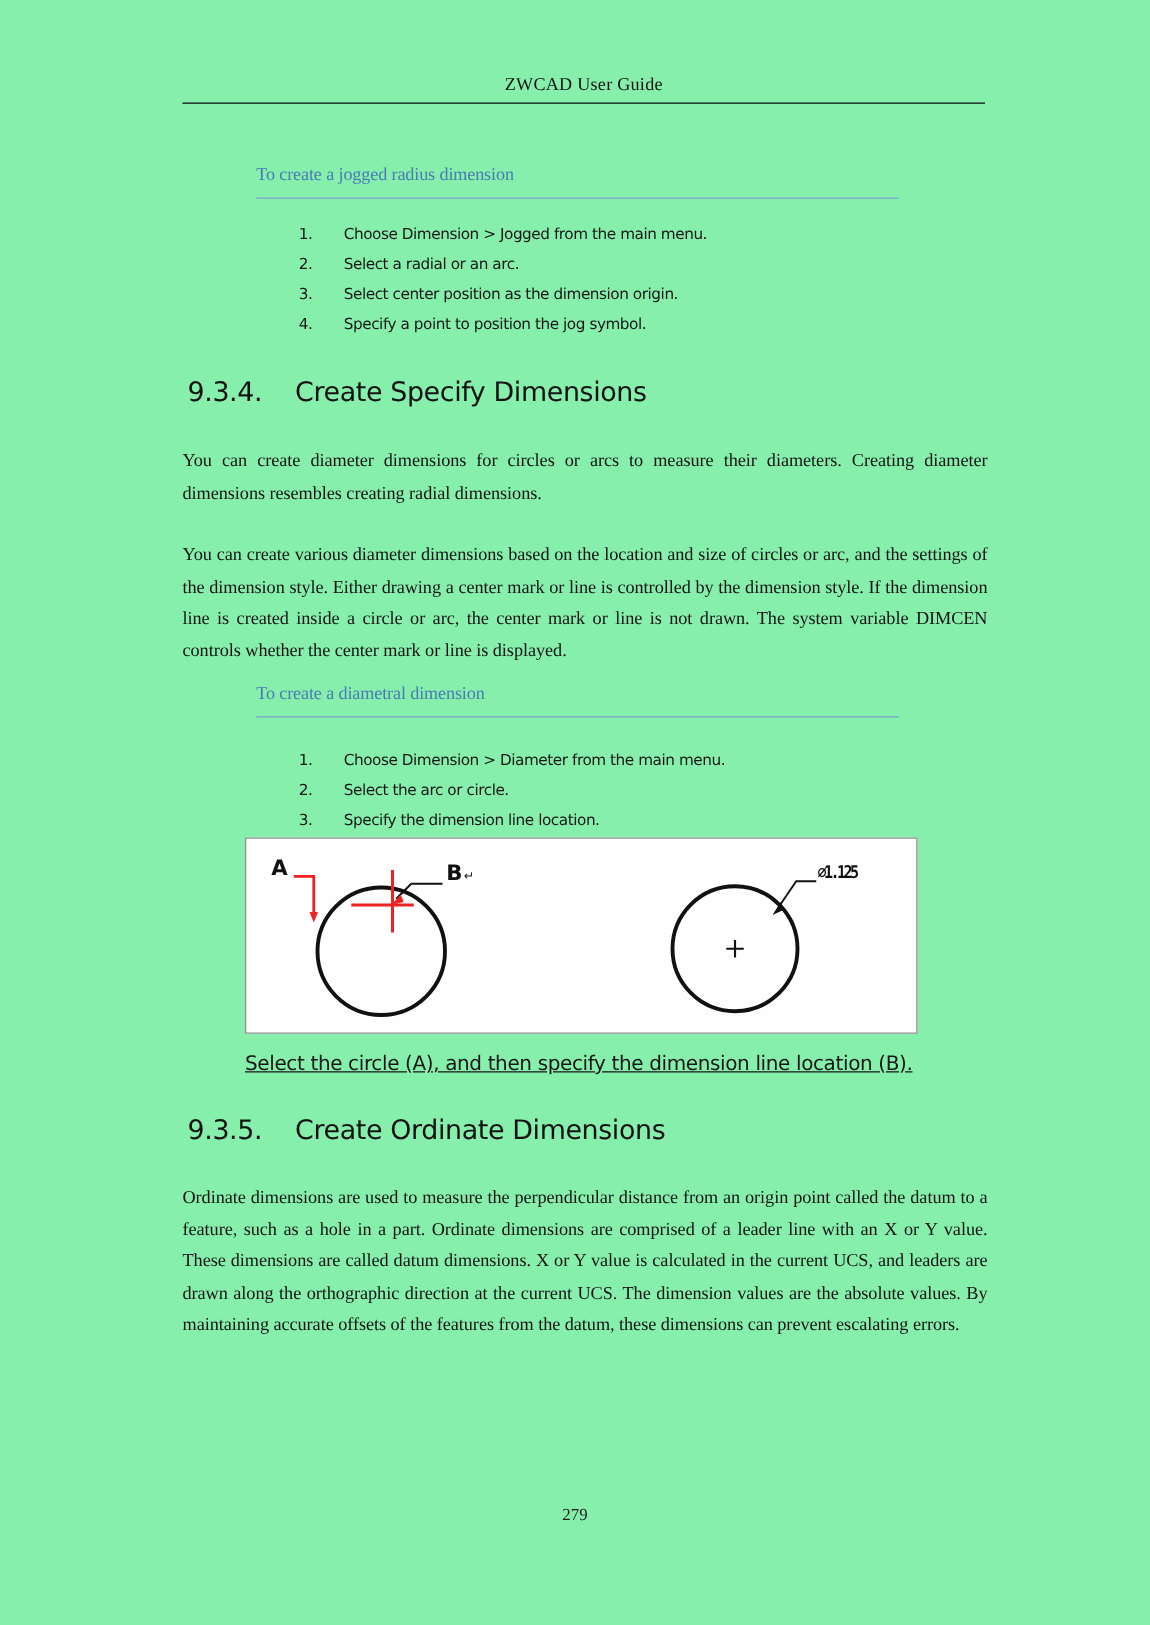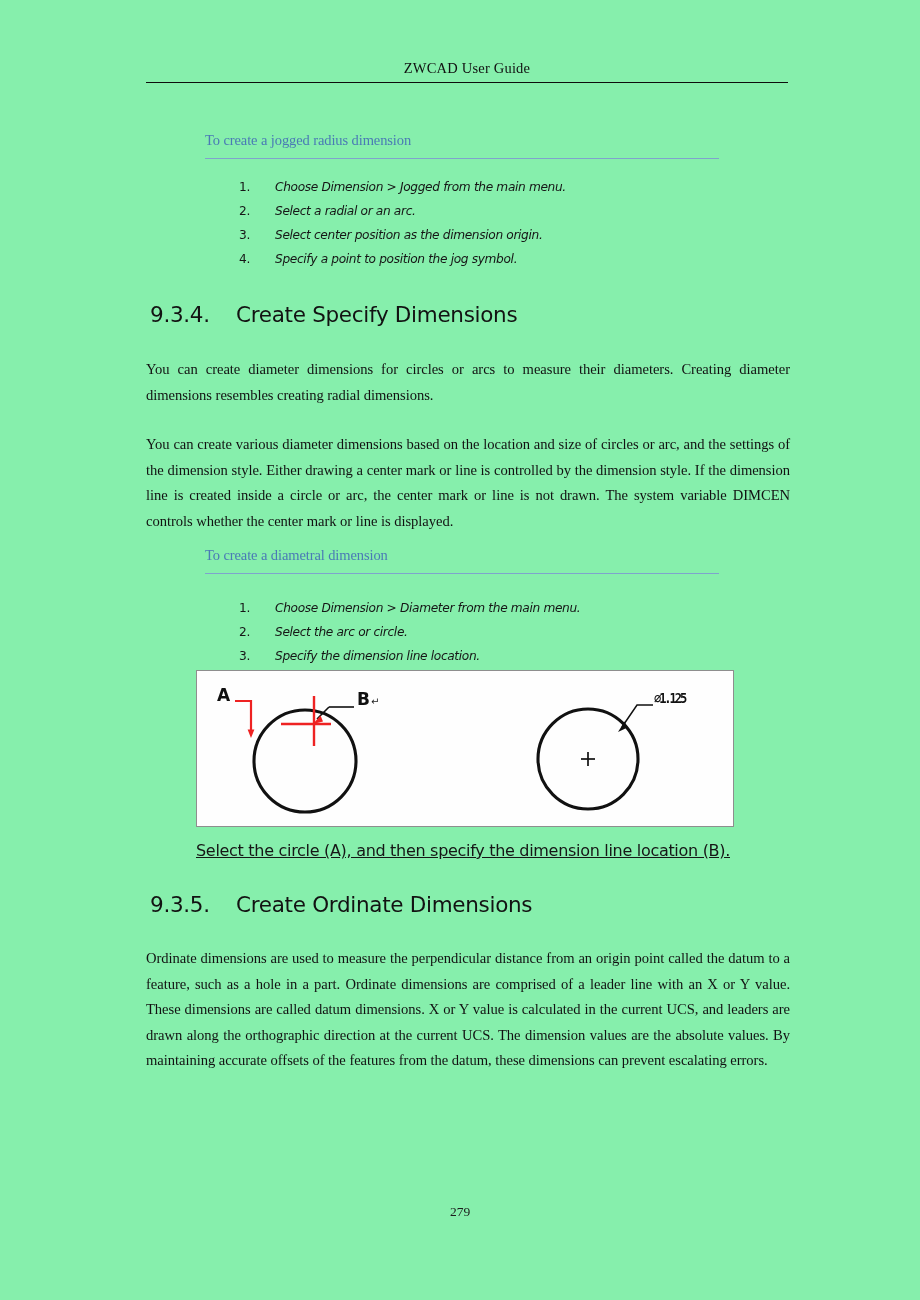--- a/index.html
+++ b/index.html
@@ -82,21 +82,20 @@
     line-height: 24px;
     letter-spacing: -0.35px;
   }
   .proc-num {
     width: 36px;
     flex: 0 0 36px;
   }
   .proc-text {
     flex: 1 1 auto;
     white-space: nowrap;
-    font-style: italic;
   }
 
   
   .section-heading {
     position: absolute;
     left: 150px;
     display: flex;
     align-items: baseline;
     font-family: "DejaVu Sans", "Liberation Sans", sans-serif;
     font-weight: 400;

